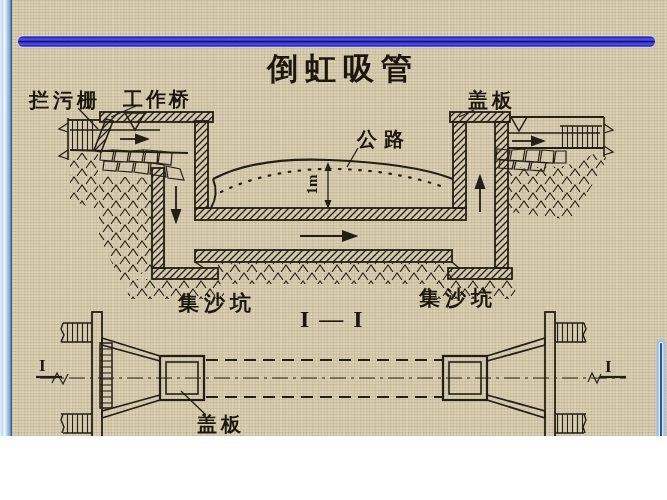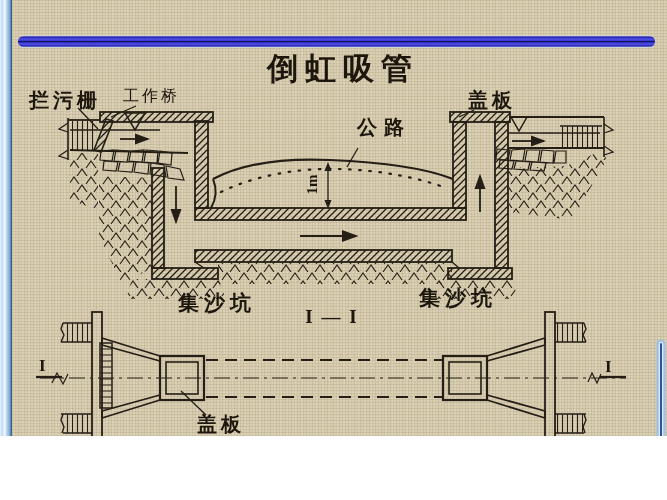--- a/index.html
+++ b/index.html
@@ -12,28 +12,28 @@
       repeating-linear-gradient(90deg, rgba(255,250,232,0.10) 0 2px, rgba(0,0,0,0) 2px 7px),
       repeating-linear-gradient(0deg,  rgba(255,250,232,0.08) 0 2px, rgba(0,0,0,0) 2px 6px);
     font-family:"Liberation Serif","DejaVu Serif",serif;
     color:#1d160d;
     padding-left:34px;
   }
   .lbl{position:absolute; white-space:nowrap; color:#1d160d;}
   #title{left:248px; top:48px; width:190px; text-align:center;
          font-size:31px; font-weight:bold; letter-spacing:7px;}
   #lbl-trash-rack {left:29px;  top:87px;  font-size:20px; letter-spacing:4px; font-weight:bold;text-align:right;}
-  #lbl-work-bridge{left:123px; top:86px;  font-size:16px; letter-spacing:3px; font-weight:normal;}
+  #lbl-work-bridge{left:123px; top:86px;  font-size:20px; letter-spacing:3px; font-weight:bold;}
   #lbl-cover-top  {left:468px; top:87px;  font-size:20px; letter-spacing:4px; font-weight:bold;}
-  #lbl-road       {left:357px; top:114px; font-size:20px; letter-spacing:7px; font-weight:bold;text-align:right;}
+  #lbl-road       {left:357px; top:126px; font-size:20px; letter-spacing:7px; font-weight:bold;text-align:right;}
   #lbl-dim-1m     {left:294px; top:176px; width:36px; text-align:center; font-size:15px; font-weight:bold;
                    transform:rotate(-90deg); font-family:"Liberation Serif",serif;}
   #lbl-pit-left   {left:178px; top:289px; font-size:21px; letter-spacing:5px; font-weight:bold;}
   #lbl-pit-right  {left:419px; top:284px; font-size:21px; letter-spacing:5px; font-weight:bold;}
-  #lbl-section    {left:300px; top:306px; width:64px; text-align:center; font-size:19px;
+  #lbl-section    {left:300px; top:306px; width:64px; text-align:center; font-size:24px;
                    font-weight:bold; letter-spacing:2px;}
   #lbl-cover-bot  {left:197px; top:411px; font-size:20px; letter-spacing:4px; font-weight:bold;}
   #lbl-sec-left   {left:39px;  top:356px; font-size:17px; font-weight:bold;}
   #lbl-sec-right  {left:605px; top:357px; font-size:17px; font-weight:bold;}
 
   #left-edge-bar{
     position:absolute; left:0; top:0; width:12px; height:500px;
     background:linear-gradient(to right,#e9f3fc 0%,#bdd9f0 18%,#f3faff 38%,#a8cbe9 62%,#7ea6cf 82%,#45689a 94%,#24406b 100%);
   }
   #top-rule{

